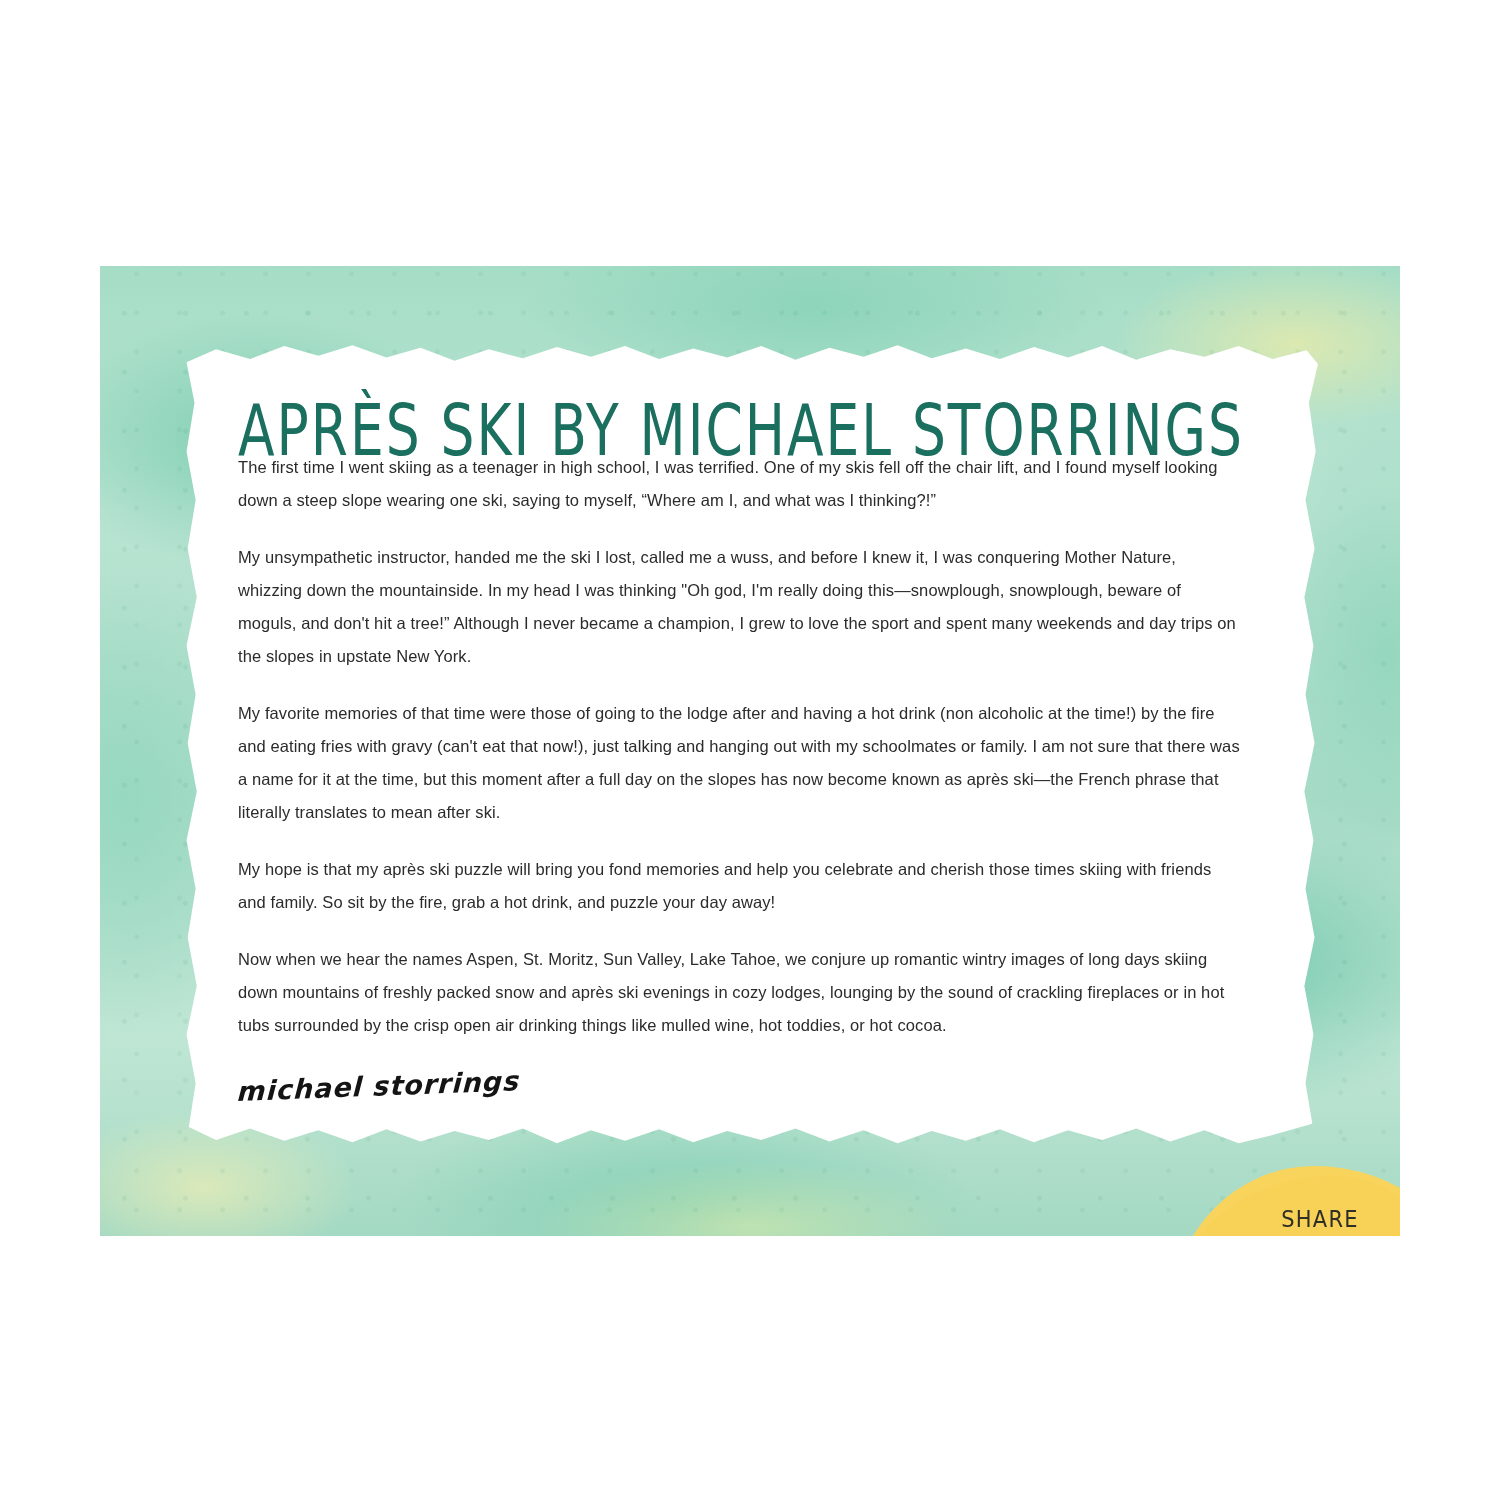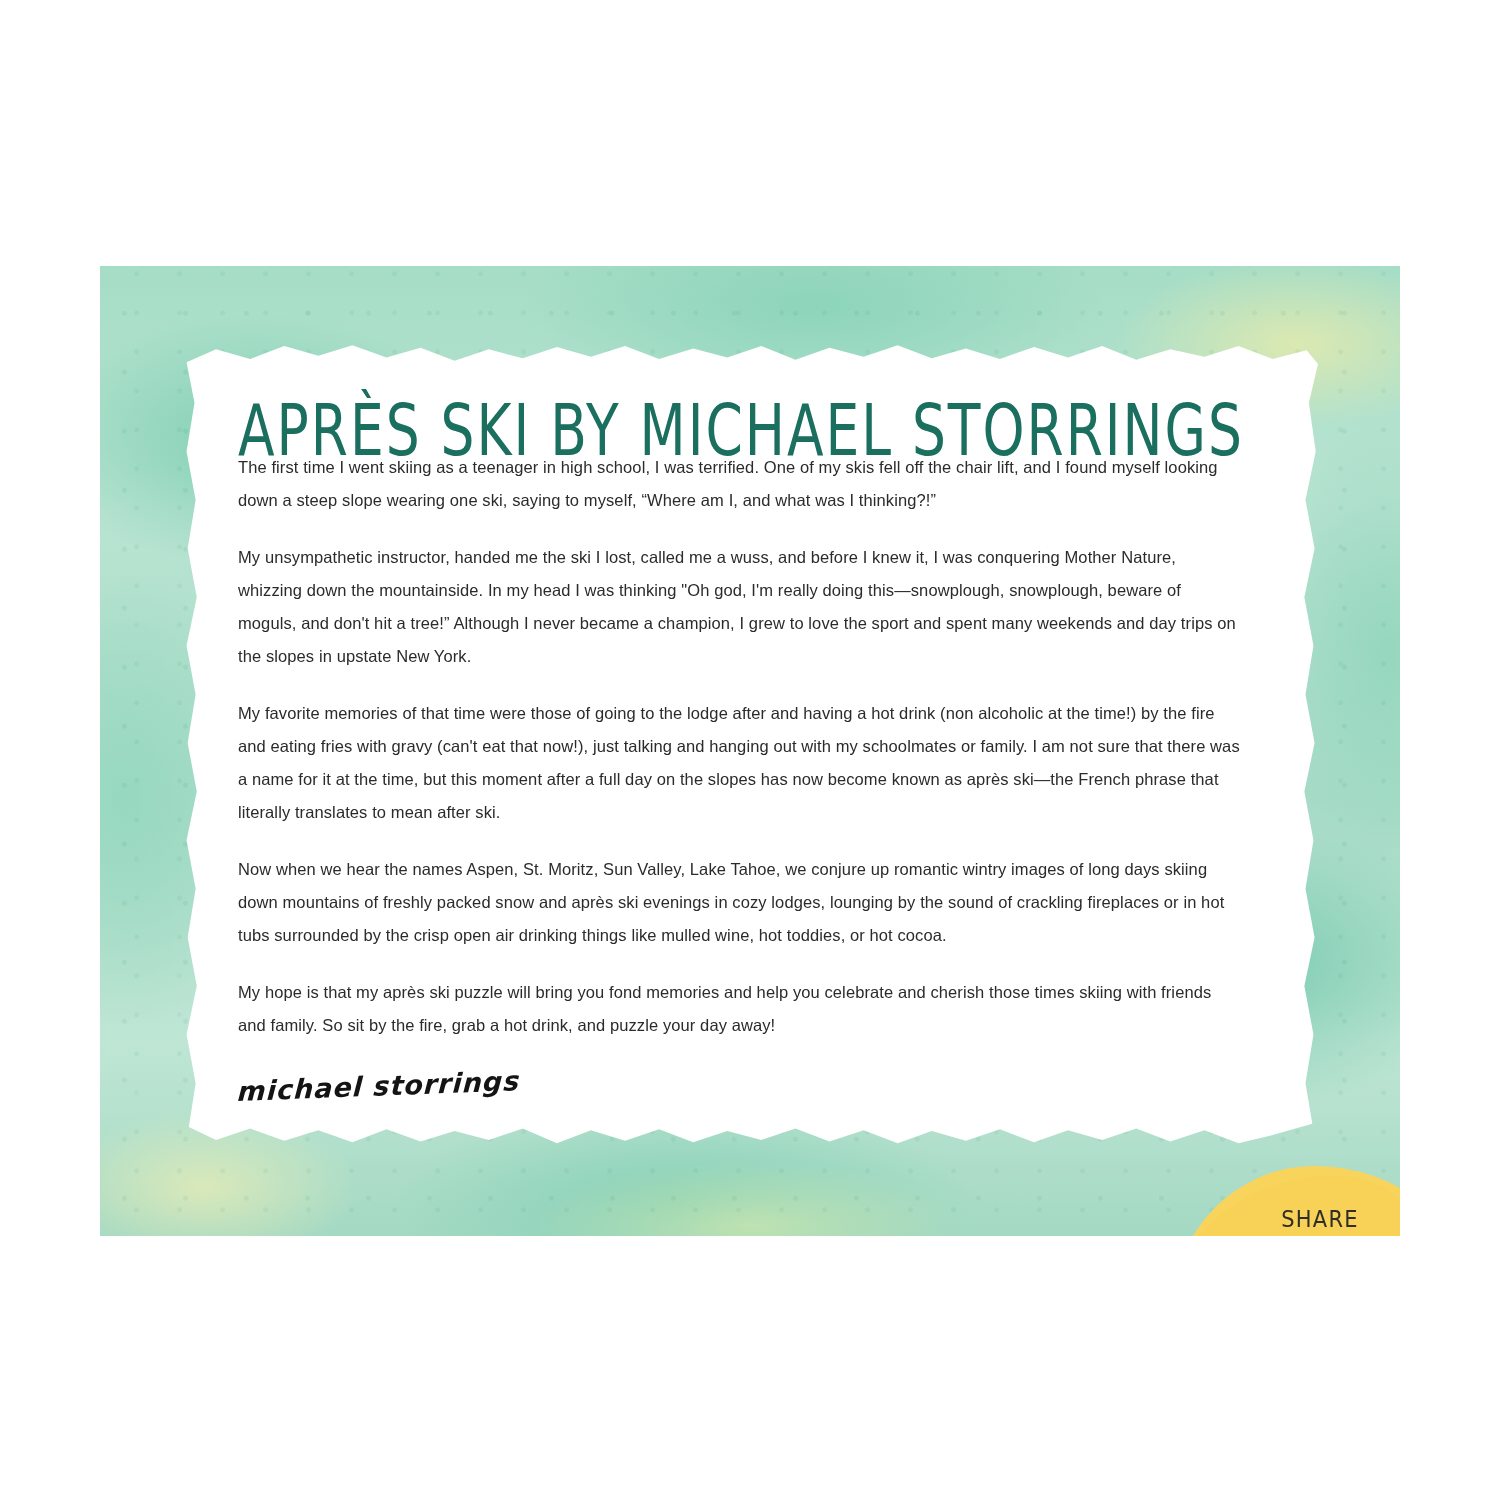--- a/index.html
+++ b/index.html
@@ -196,22 +196,22 @@
 
     <div id="paper">
       <div id="paper-inner">
 
         <h1 id="title">APRÈS SKI BY MICHAEL STORRINGS</h1>
 
         <div id="body-copy">
           <p>The first time I went skiing as a teenager in high school, I was terrified. One of my skis fell off the chair lift, and I found myself looking down a steep slope wearing one ski, saying to myself, “Where am I, and what was I thinking?!”</p>
           <p>My unsympathetic instructor, handed me the ski I lost, called me a wuss, and before I knew it, I was conquering Mother Nature, whizzing down the mountainside. In my head I was thinking "Oh god, I'm really doing this—snowplough, snowplough, beware of moguls, and don't hit a tree!” Although I never became a champion, I grew to love the sport and spent many weekends and day trips on the slopes in upstate New York.</p>
           <p>My favorite memories of that time were those of going to the lodge after and having a hot drink (non alcoholic at the time!) by the fire and eating fries with gravy (can't eat that now!), just talking and hanging out with my schoolmates or family. I am not sure that there was a name for it at the time, but this moment after a full day on the slopes has now become known as après ski—the French phrase that literally translates to mean after ski.</p>
+          <p>My hope is that my après ski puzzle will bring you fond memories and help you celebrate and cherish those times skiing with friends and family. So sit by the fire, grab a hot drink, and puzzle your day away!</p>
           <p>Now when we hear the names Aspen, St. Moritz, Sun Valley, Lake Tahoe, we conjure up romantic wintry images of long days skiing down mountains of freshly packed snow and après ski evenings in cozy lodges, lounging by the sound of crackling fireplaces or in hot tubs surrounded by the crisp open air drinking things like mulled wine, hot toddies, or hot cocoa.</p>
-          <p>My hope is that my après ski puzzle will bring you fond memories and help you celebrate and cherish those times skiing with friends and family. So sit by the fire, grab a hot drink, and puzzle your day away!</p>
         </div>
 
         <div id="signature">michael storrings</div>
 
       </div>
     </div>
 
     <div id="social-blob">
       <div class="blob-bg"></div>
       <div class="blob-bg2"></div>

